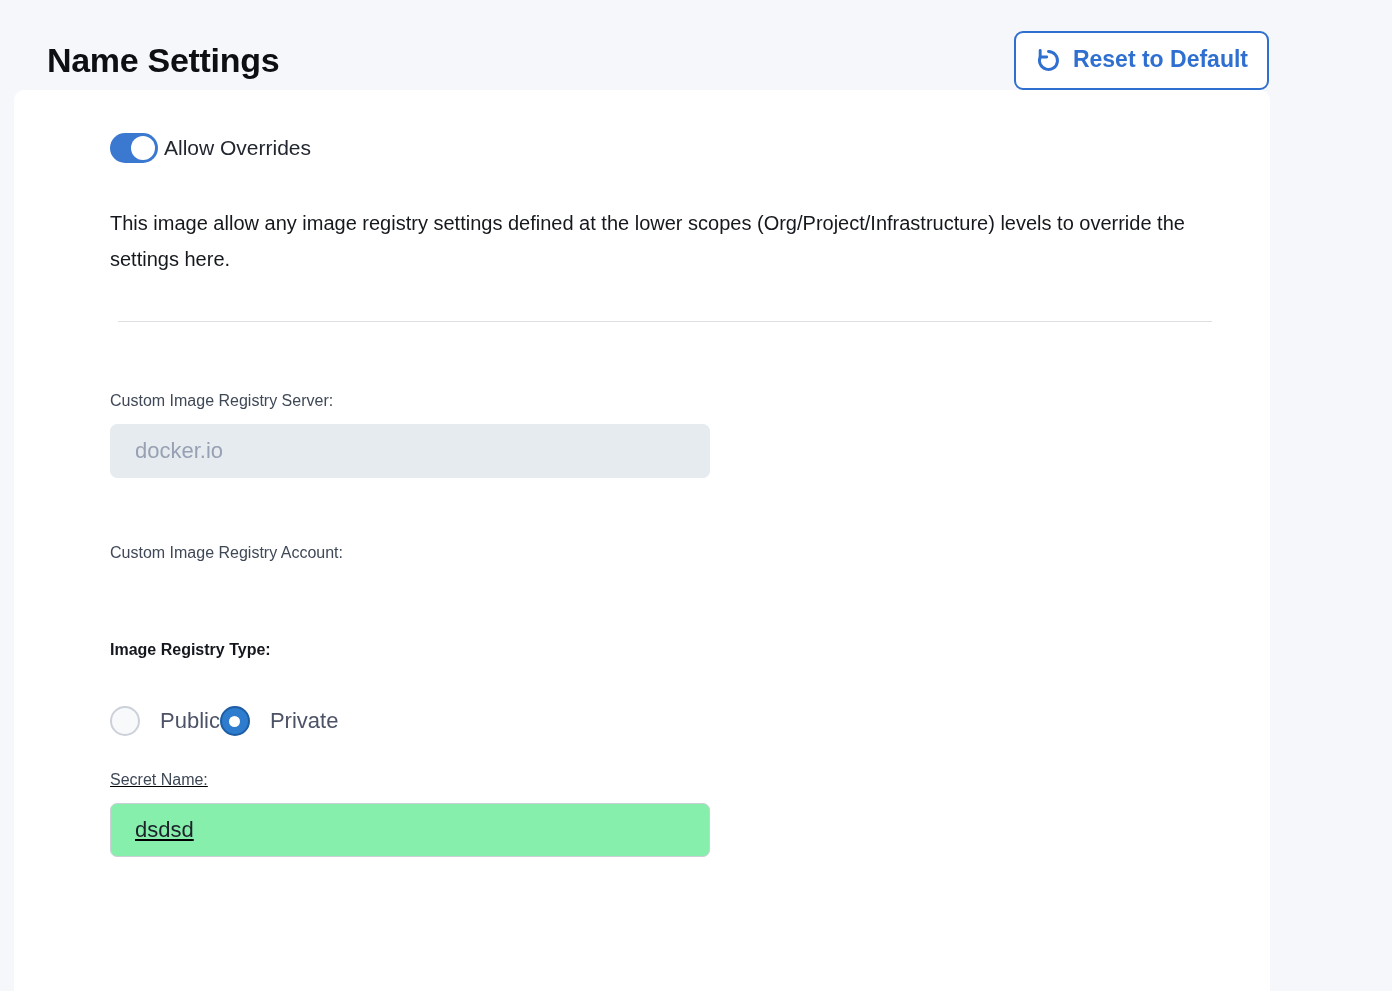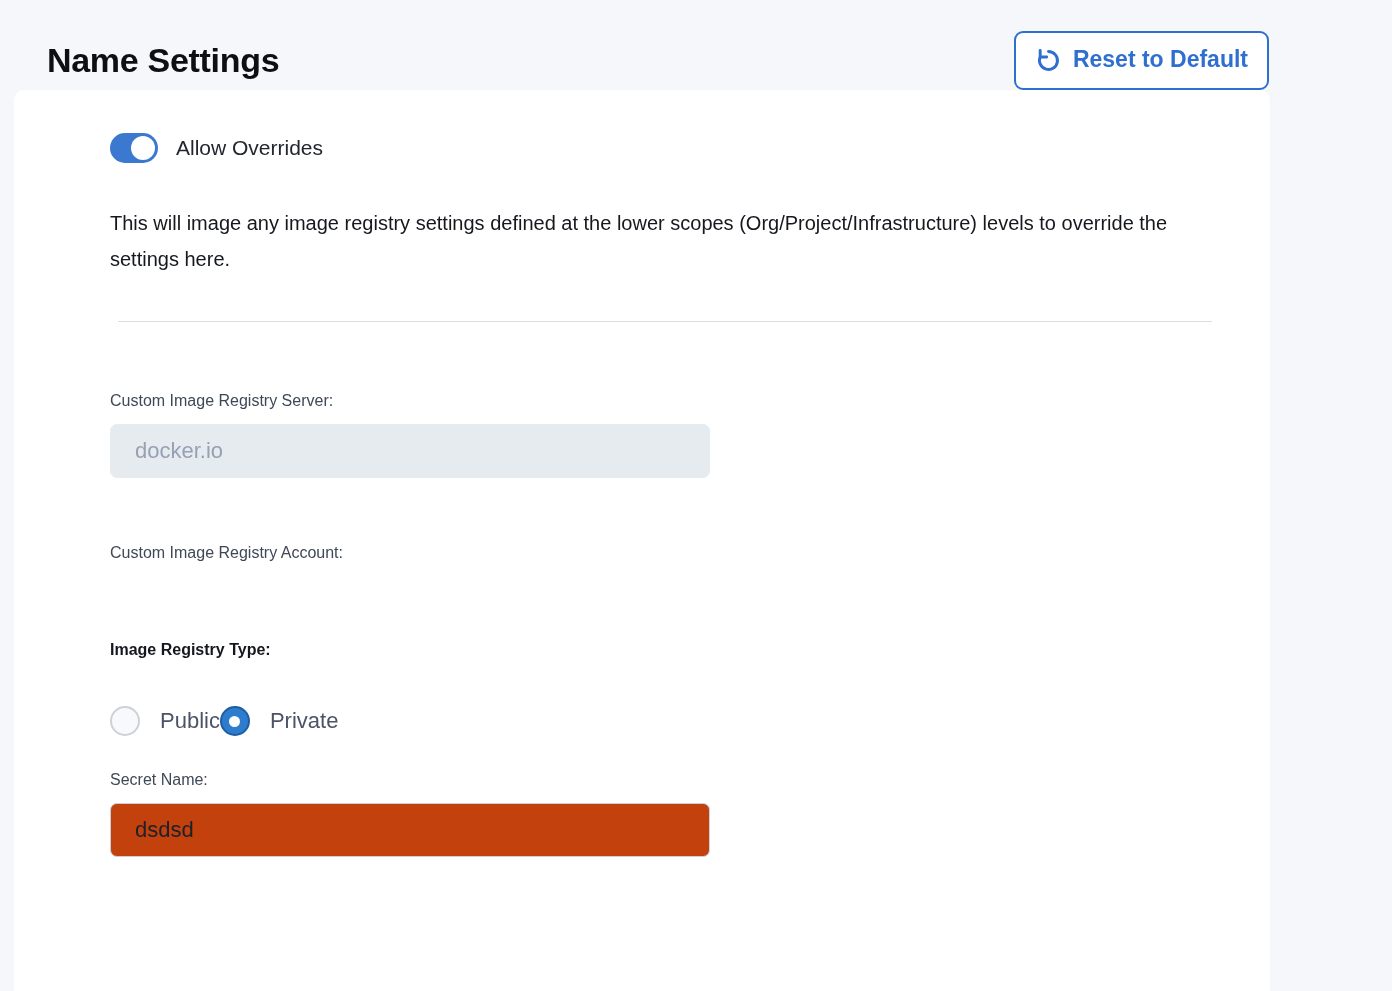--- a/index.html
+++ b/index.html
@@ -46,21 +46,21 @@
   .card {
     margin-left: 14px;
     width: 1256px;
     height: 940px;
     background: #ffffff;
     border-radius: 10px;
     padding: 43px 0 0 96px;
   }
 
   
-  .toggle-row { display: flex; align-items: center; gap: 18px; }
+  .toggle-row { display: flex; align-items: center; gap: 6px; }
   .toggle {
     width: 48px; height: 30px;
     border-radius: 15px;
     background: #3b79d0;
     position: relative;
     cursor: pointer;
     flex: 0 0 auto;
   }
   .toggle .knob {
     position: absolute;
@@ -94,40 +94,40 @@
     color: #3f4856;
     line-height: 24px;
   }
   .field-label.strong {
     color: #14171d;
     font-weight: 700;
   }
   .mt-67 { margin-top: 67px; }
   .mt-41 { margin-top: 63px; }
   .mt-73 { margin-top: 73px; }
-  .mt-32 { margin-top: 32px; }
+  .mt-32 { margin-top: 32px; text-decoration: underline; }
 
   .text-input {
     margin-top: 11px;
     width: 600px;
     height: 54px;
     border-radius: 7px;
     font-family: "Liberation Sans", sans-serif;
     font-size: 22px;
     padding: 0 24px;
     display: block;
   }
   .text-input.disabled {
     background: #e6ebf0;
     border: 1px solid #e6ebf0;
     color: #701a75;
   }
   .text-input.disabled::placeholder { color: #98a1b3; opacity: 1; }
   .text-input.editable {
-    background: #c2410c;
+    background: #86efac;
     border: 1px solid #cbd0d7;
     color: #1d2129;
   }
 
   
   .radio-row {
     margin-top: 44px;
     display: flex;
     align-items: center;
   }
@@ -183,21 +183,21 @@
 
   <div class="card">
 
     <div class="toggle-row">
       <div class="toggle" role="switch" aria-checked="true">
         <div class="knob"></div>
       </div>
       <span class="toggle-label">Allow Overrides</span>
     </div>
 
-    <p class="desc">This will image any image registry settings defined at the lower scopes (Org/Project/Infrastructure) levels to override the settings here.</p>
+    <p class="desc">This image allow any image registry settings defined at the lower scopes (Org/Project/Infrastructure) levels to override the settings here.</p>
 
     <hr class="divider">
 
     <div class="field mt-67">
       <label class="field-label">Custom Image Registry Server:</label>
       <input type="text" class="text-input disabled" disabled="" placeholder="docker.io" style="">
     </div>
 
     <div class="field mt-41">
       <label class="field-label">Custom Image Registry Account:</label>

